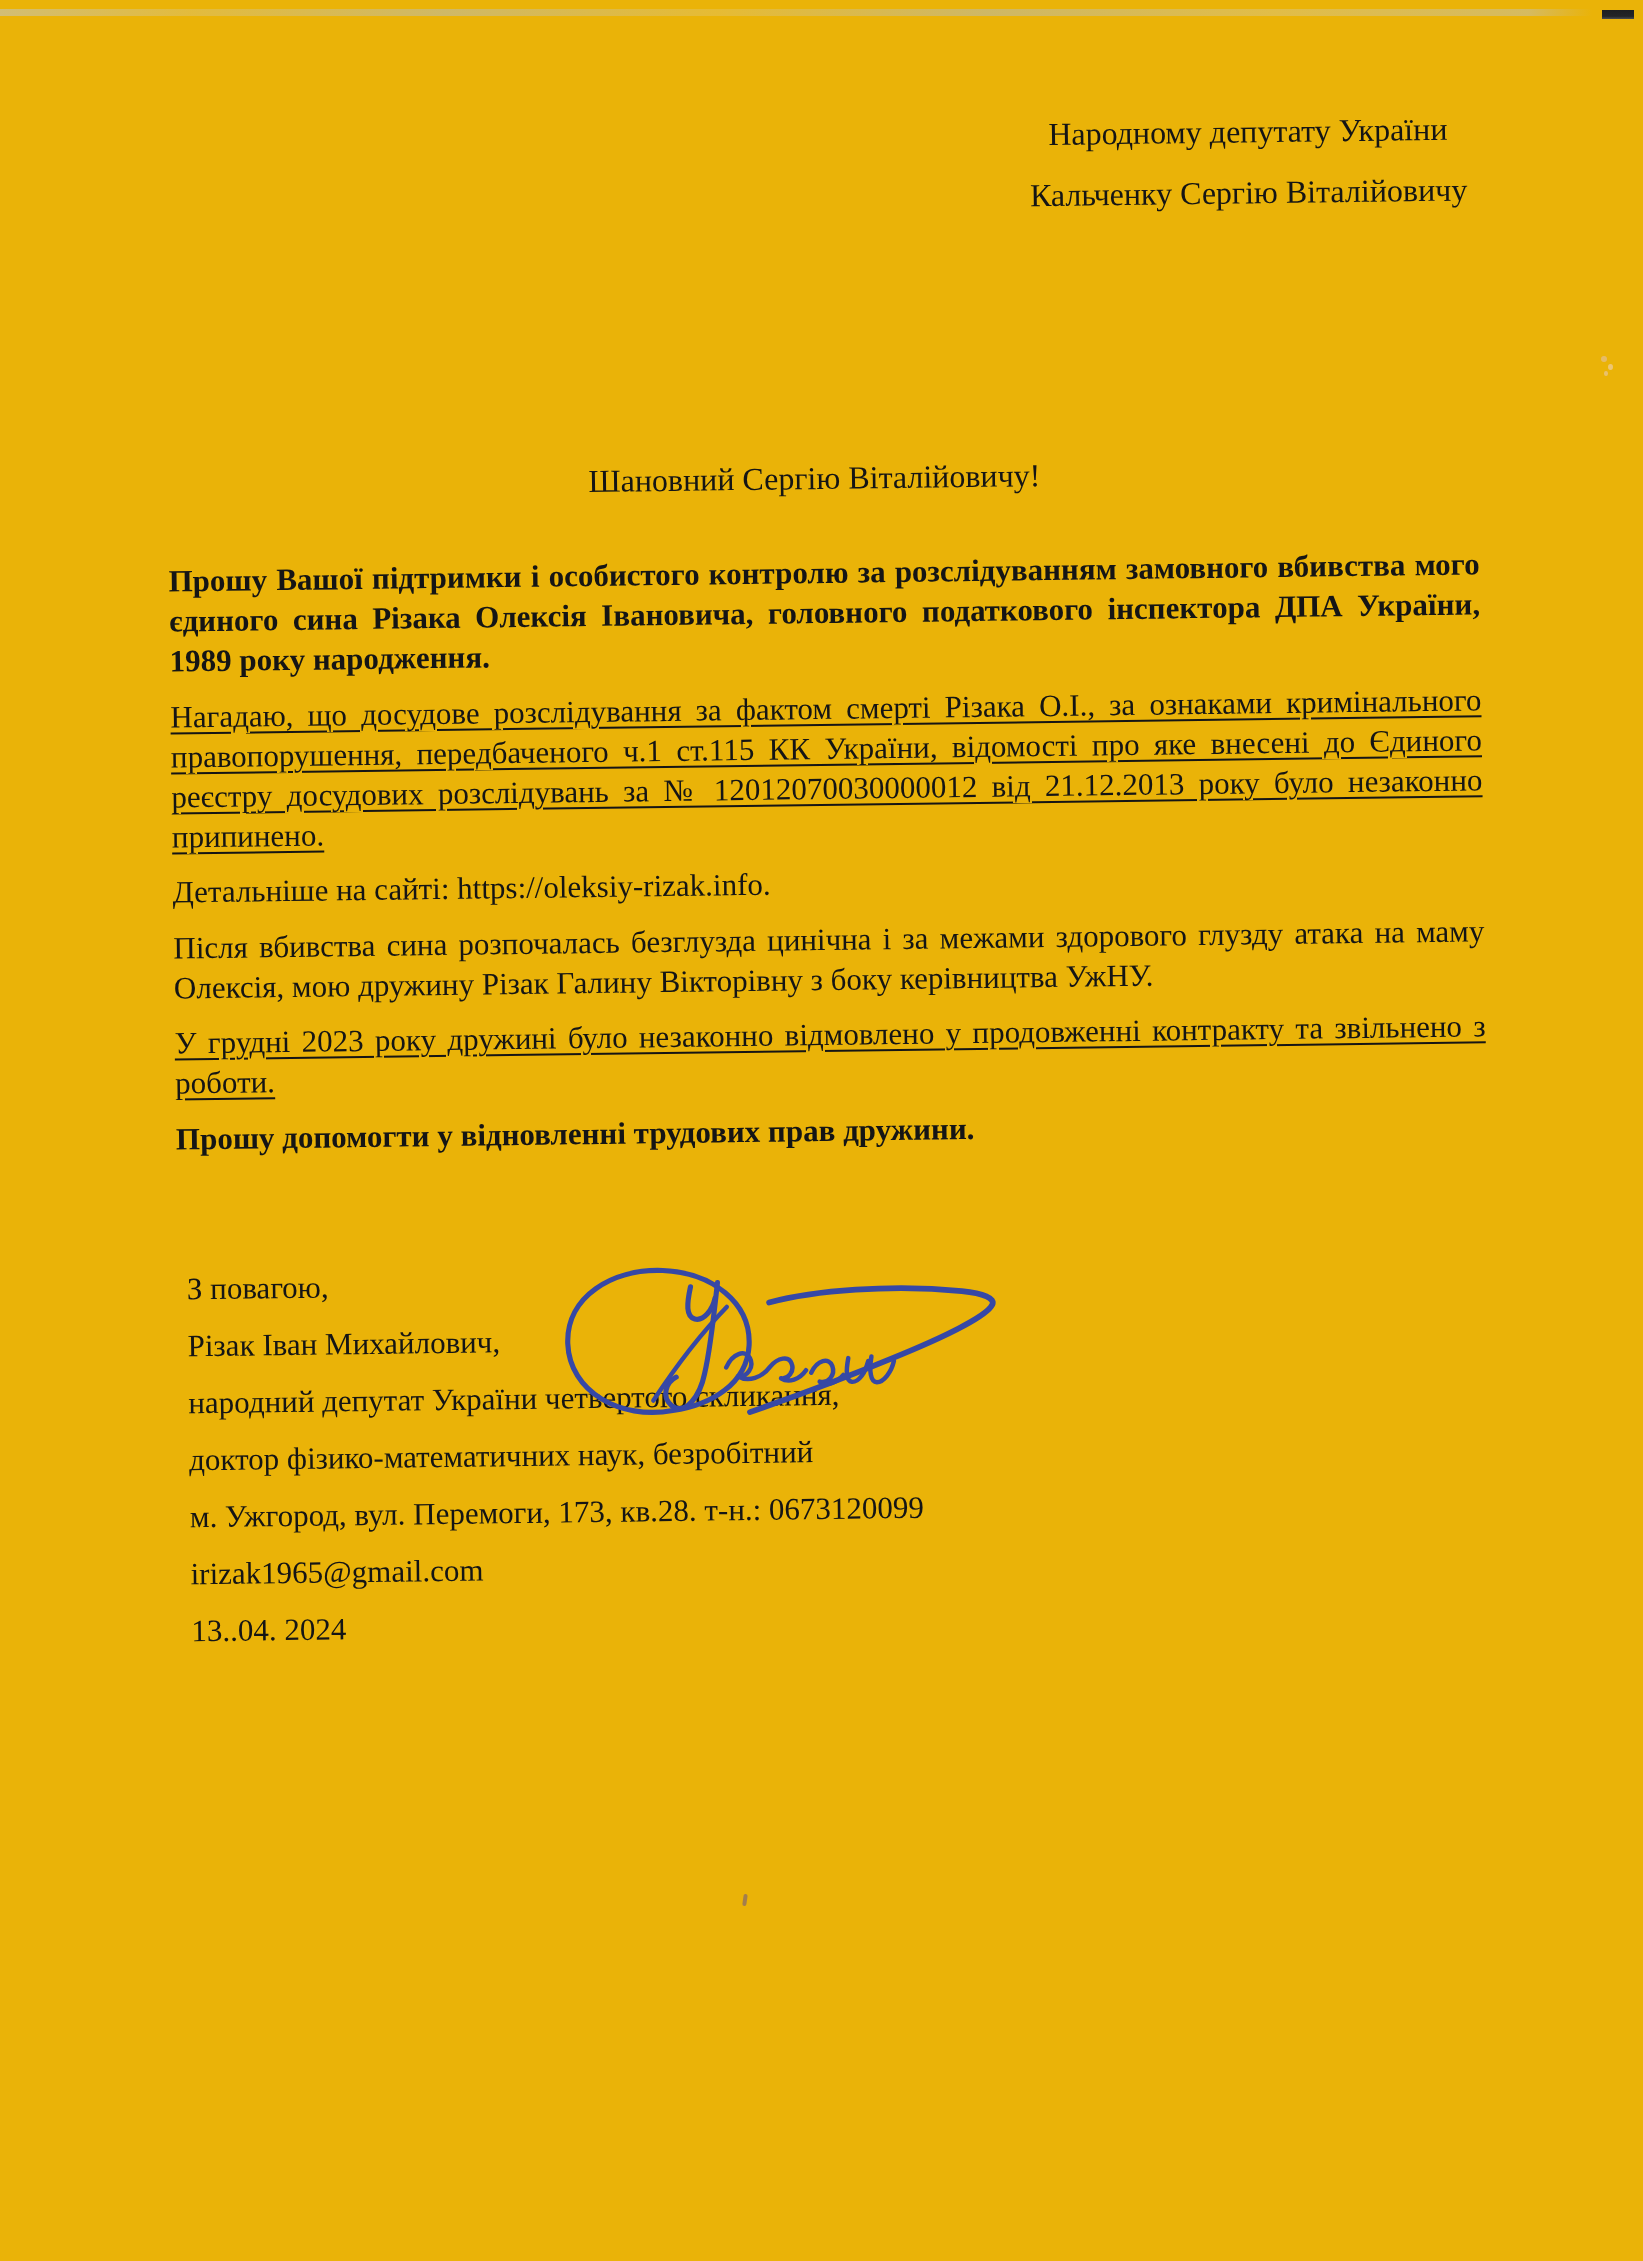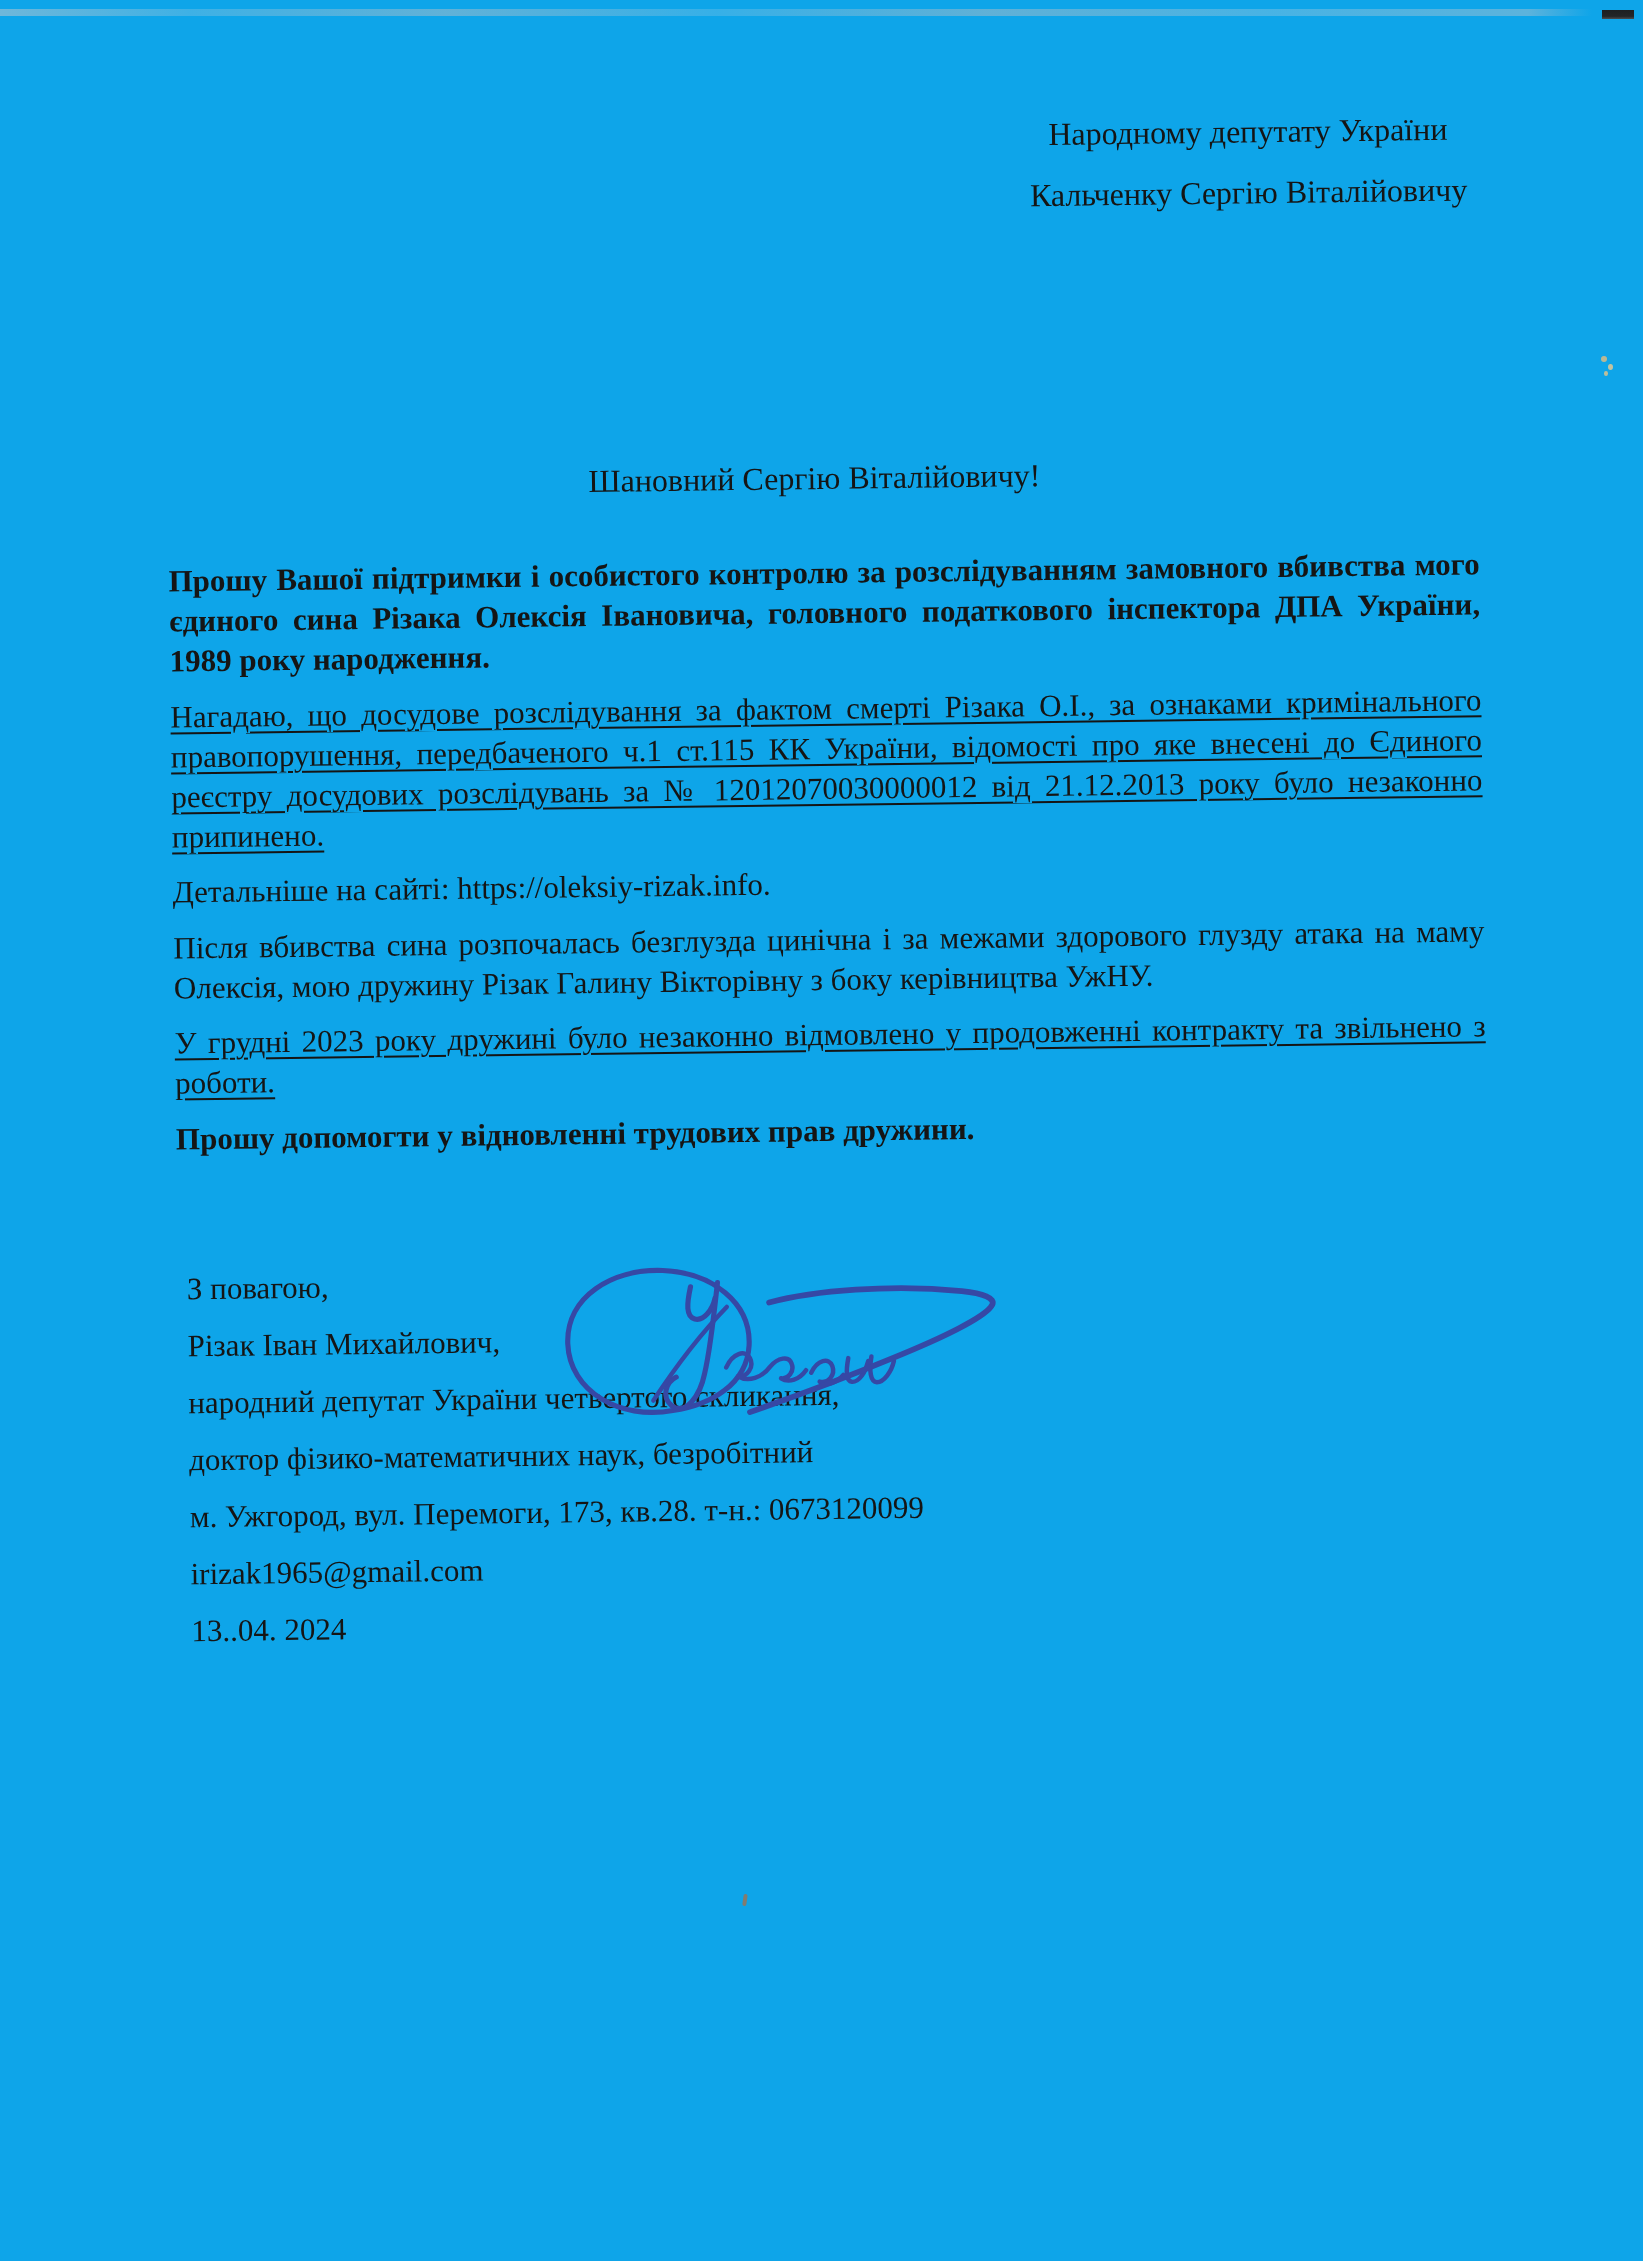--- a/index.html
+++ b/index.html
@@ -9,21 +9,21 @@
     height: 2261px;
     background: #ffffff;
     font-family: "Liberation Serif", "DejaVu Serif", serif;
     color: #151515;
     overflow: hidden;
   }
   .page {
     position: absolute;
     left: 0; top: 0;
     width: 1644px; height: 2261px;
-    background: #0ea5e9;
+    background: #eab308;
   }
   
   .tilt {
     position: absolute;
     left: 0; top: 0;
     width: 1644px; height: 2261px;
     transform: rotate(-0.75deg);
     transform-origin: 822px 1064px;
   }
   .header-block {

